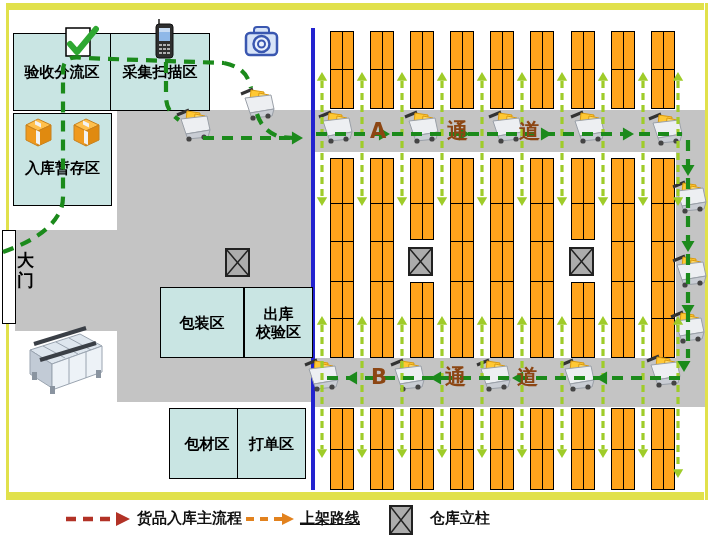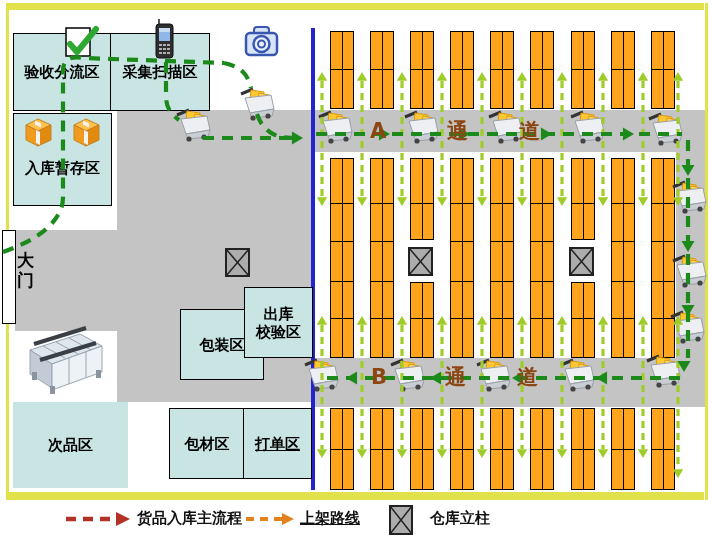--- a/index.html
+++ b/index.html
@@ -21,25 +21,25 @@
   .wall{position:absolute;left:311px;top:28px;width:4px;height:462px;background:#2323CF;}
   
   .zone{position:absolute;background:#C9E5E3;border:1px solid #000;display:flex;
         align-items:center;justify-content:center;font-weight:bold;font-size:15px;
         text-align:center;line-height:18px;}
   .z-yanshou{left:13px;top:33px;width:96px;height:76px;}
   .z-caiji{left:110px;top:33px;width:98px;height:76px;}
   .z-daipai{left:208px;top:33px;width:102px;height:76px;}
   .z-ruku{left:13px;top:113px;width:99px;height:93px;align-items:flex-end;padding-bottom:28px;box-sizing:border-box;}
   .z-kuaidi{left:162px;top:162px;width:149px;height:121px;align-items:flex-start;padding-top:48px;box-sizing:border-box;}
-  .z-baozhuang{left:180px;top:287px;width:82px;height:69px;margin-top:22px;}
+  .z-baozhuang{left:160px;top:287px;width:82px;height:69px;}
   .z-chuku{left:244px;top:287px;width:67px;height:69px;flex-direction:column;text-align:right;}
   .z-cipin{left:13px;top:402px;width:115px;height:86px;border:none;}
   .z-baocai{left:169px;top:408px;width:74px;height:69px;}
-  .z-dadan{left:243px;top:408px;width:67px;height:69px;text-decoration:underline;}
+  .z-dadan{left:237px;top:408px;width:67px;height:69px;}
   
   .gate{position:absolute;left:2px;top:230px;width:12px;height:92px;background:#fff;border:1px solid #000;}
   .gate-label{position:absolute;left:17px;top:250px;width:20px;font-size:17px;font-weight:bold;line-height:20px;}
   
   .aisle-ch{position:absolute;color:#8C4613;font-weight:bold;font-size:21px;line-height:22px;}
   .a1{left:370px;top:120px;}.a2{left:447px;top:120px;}.a3{left:519px;top:120px;}
   .b1{left:371px;top:366px;}.b2{left:445px;top:366px;}.b3{left:517px;top:366px;}
   
   .rack{position:absolute;background:#FFA41C;border:1px solid #000;box-sizing:border-box;}
   .rack .vline{position:absolute;left:50%;top:0;width:1px;height:100%;background:#000;}
@@ -89,23 +89,20 @@
   <div class="zone z-ruku">
       <span>入库暂存区</span>
     </div>
   <div class="zone z-baozhuang">
       <span>包装区</span>
     </div>
   <div class="zone z-chuku">
     <span>出库</span>
     <span>校验区</span>
   </div>
-  <div class="zone z-cipin">
-      <span>次品区</span>
-    </div>
   <div class="zone z-baocai">
       <span>包材区</span>
     </div>
   <div class="zone z-dadan">
       <span>打单区</span>
     </div>
 
   <div class="gate"></div>
   <div class="gate-label">大门</div>
 

